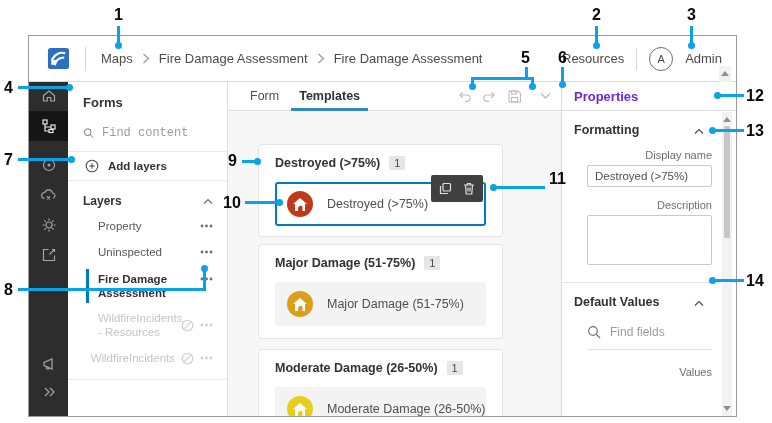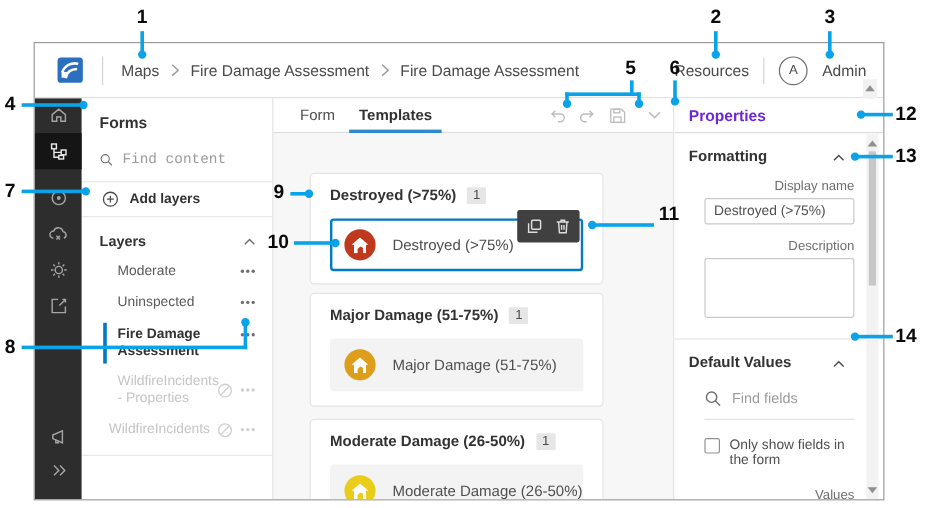--- a/index.html
+++ b/index.html
@@ -218,21 +218,21 @@
         </div>
         <div class="fp-sec">
           <span>Layers</span>
           <span class="spacer"></span>
           <svg width="10" height="7" viewBox="0 0 10 7" fill="none" stroke="#6e6e6e" stroke-width="1.2">
               <path d="M1 5.5L5 1.5l4 4"></path>
             </svg>
         </div>
 
         <div class="fp-row">
-          <span>Moderate</span>
+          <span>Property</span>
           <span class="spacer"></span>
           <svg class="menu-dots" width="13" height="4" viewBox="0 0 13 4">
               <circle cx="2" cy="2" r="1.4" fill="#6e6e6e"></circle>
               <circle cx="6.5" cy="2" r="1.4" fill="#6e6e6e"></circle>
               <circle cx="11" cy="2" r="1.4" fill="#6e6e6e"></circle>
             </svg>
         </div>
         <div class="fp-row" style="margin-top:2px;">
           <span>Uninspected</span>
           <span class="spacer"></span>
@@ -246,21 +246,21 @@
           <span class="selbar"></span>
           <span style="width:76px;">Fire Damage Assessment</span>
           <span class="spacer"></span>
           <svg class="menu-dots" style="align-self:flex-start;margin-top:5px;" width="13" height="4" viewBox="0 0 13 4">
               <circle cx="2" cy="2" r="1.4" fill="#6e6e6e"></circle>
               <circle cx="6.5" cy="2" r="1.4" fill="#6e6e6e"></circle>
               <circle cx="11" cy="2" r="1.4" fill="#6e6e6e"></circle>
             </svg>
         </div>
         <div class="fp-row dis" style="margin-top:4px;">
-          <span style="width:72px;">WildfireIncidents - Properties</span>
+          <span style="width:72px;">WildfireIncidents - Resources</span>
           <span class="spacer"></span>
           <span class="meta">
             <svg width="13" height="13" viewBox="0 0 13 13" fill="none" stroke="#cfcfcf" stroke-width="1.1">
                 <circle cx="6.5" cy="6.5" r="5.3"></circle>
                 <path d="M2.8 10.2l7.4-7.4"></path>
               </svg>
             <svg class="menu-dots" width="13" height="4" viewBox="0 0 13 4">
                 <circle cx="2" cy="2" r="1.4" fill="#cfcfcf"></circle>
                 <circle cx="6.5" cy="2" r="1.4" fill="#cfcfcf"></circle>
                 <circle cx="11" cy="2" r="1.4" fill="#cfcfcf"></circle>
@@ -416,24 +416,20 @@
           </span>
         </div>
         <div class="pp-body">
           <div class="pp-find">
             <svg width="14" height="14" viewBox="0 0 14 14" fill="none" stroke="#6e6e6e" stroke-width="1.2">
                 <circle cx="6" cy="6" r="4.3"></circle>
                 <path d="M9.2 9.2L13 13"></path>
               </svg>
             <input placeholder="Find fields" style="">
           </div>
-          <div class="pp-check">
-            <span class="checkbox"></span>
-            <span>Only show fields in the form</span>
-          </div>
           <div class="pp-label" style="margin-top:16px;">Values</div>
 
         </div>
 
         <div class="sbar sb-props">
           <span class="arr up"></span>
           <span class="thumb" style="top:14px;height:112px;"></span>
           <span class="arr dn"></span>
         </div>
       </div>

